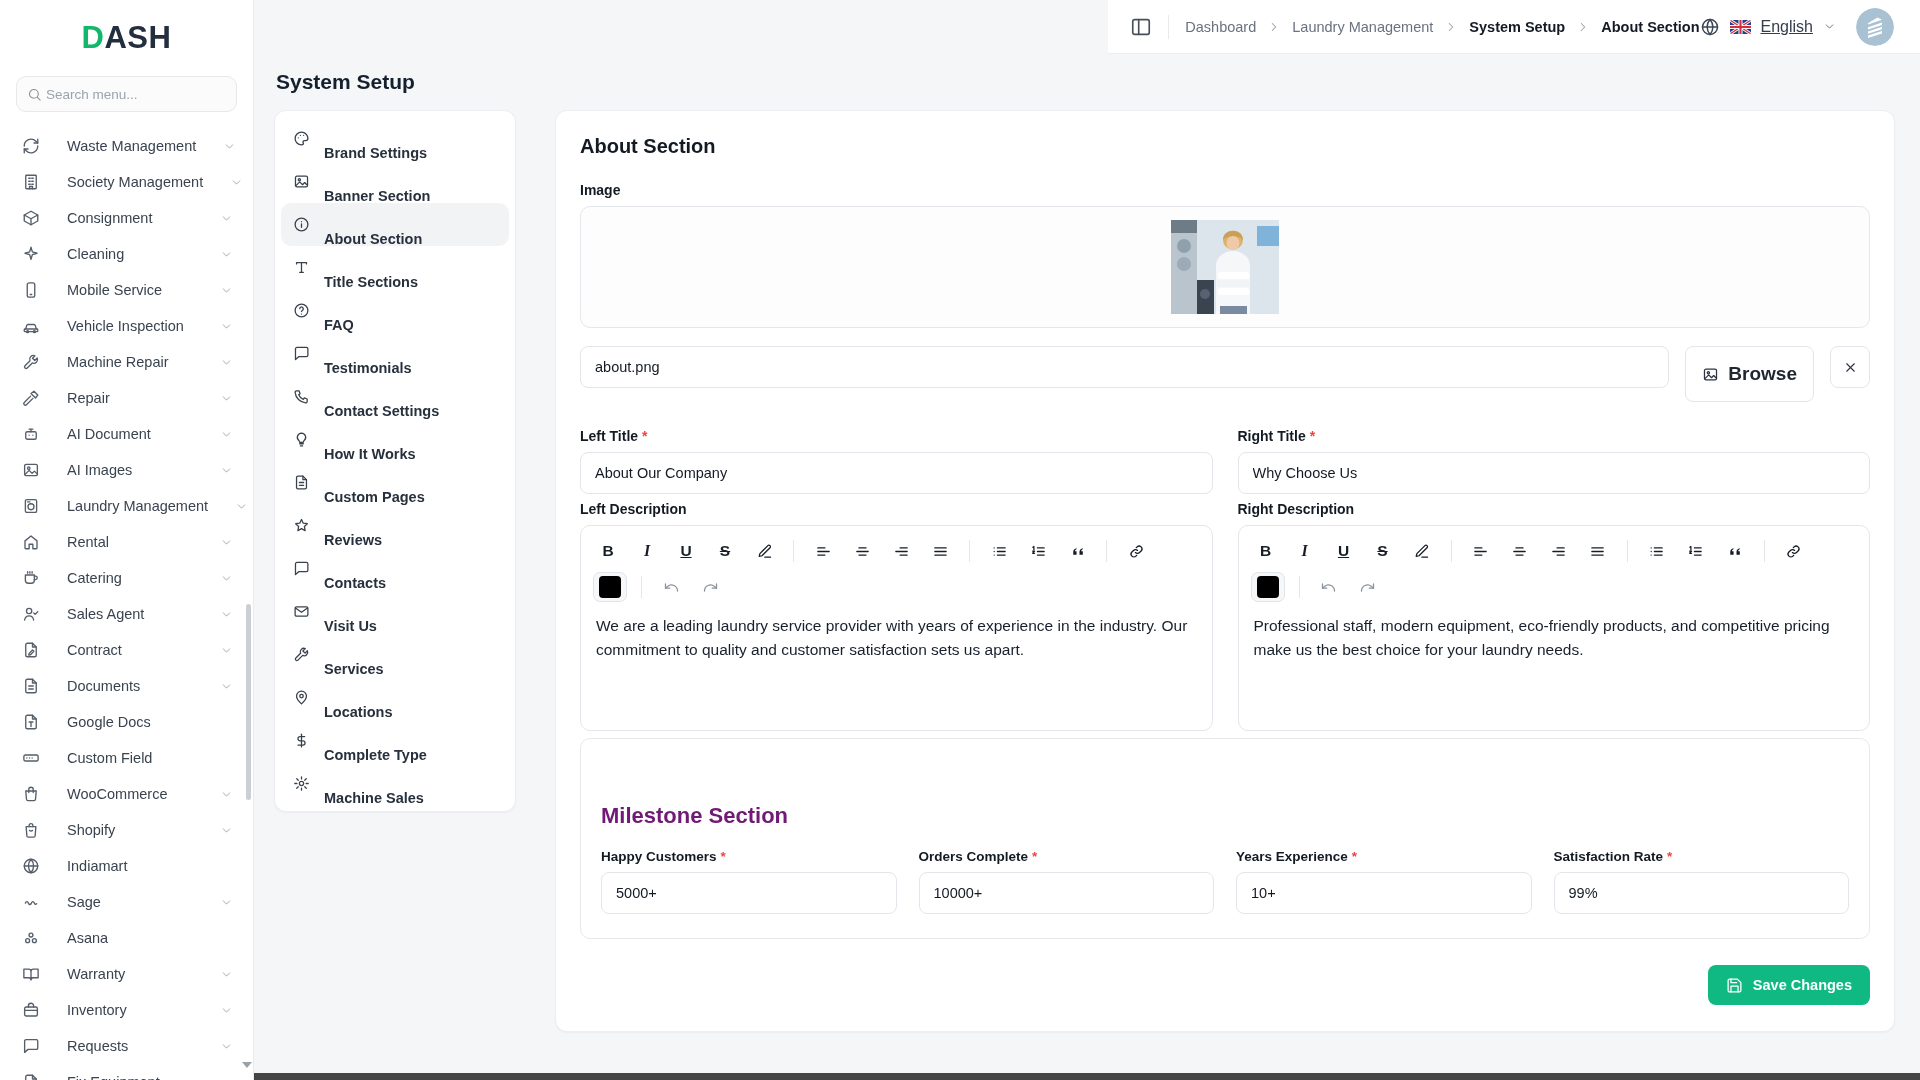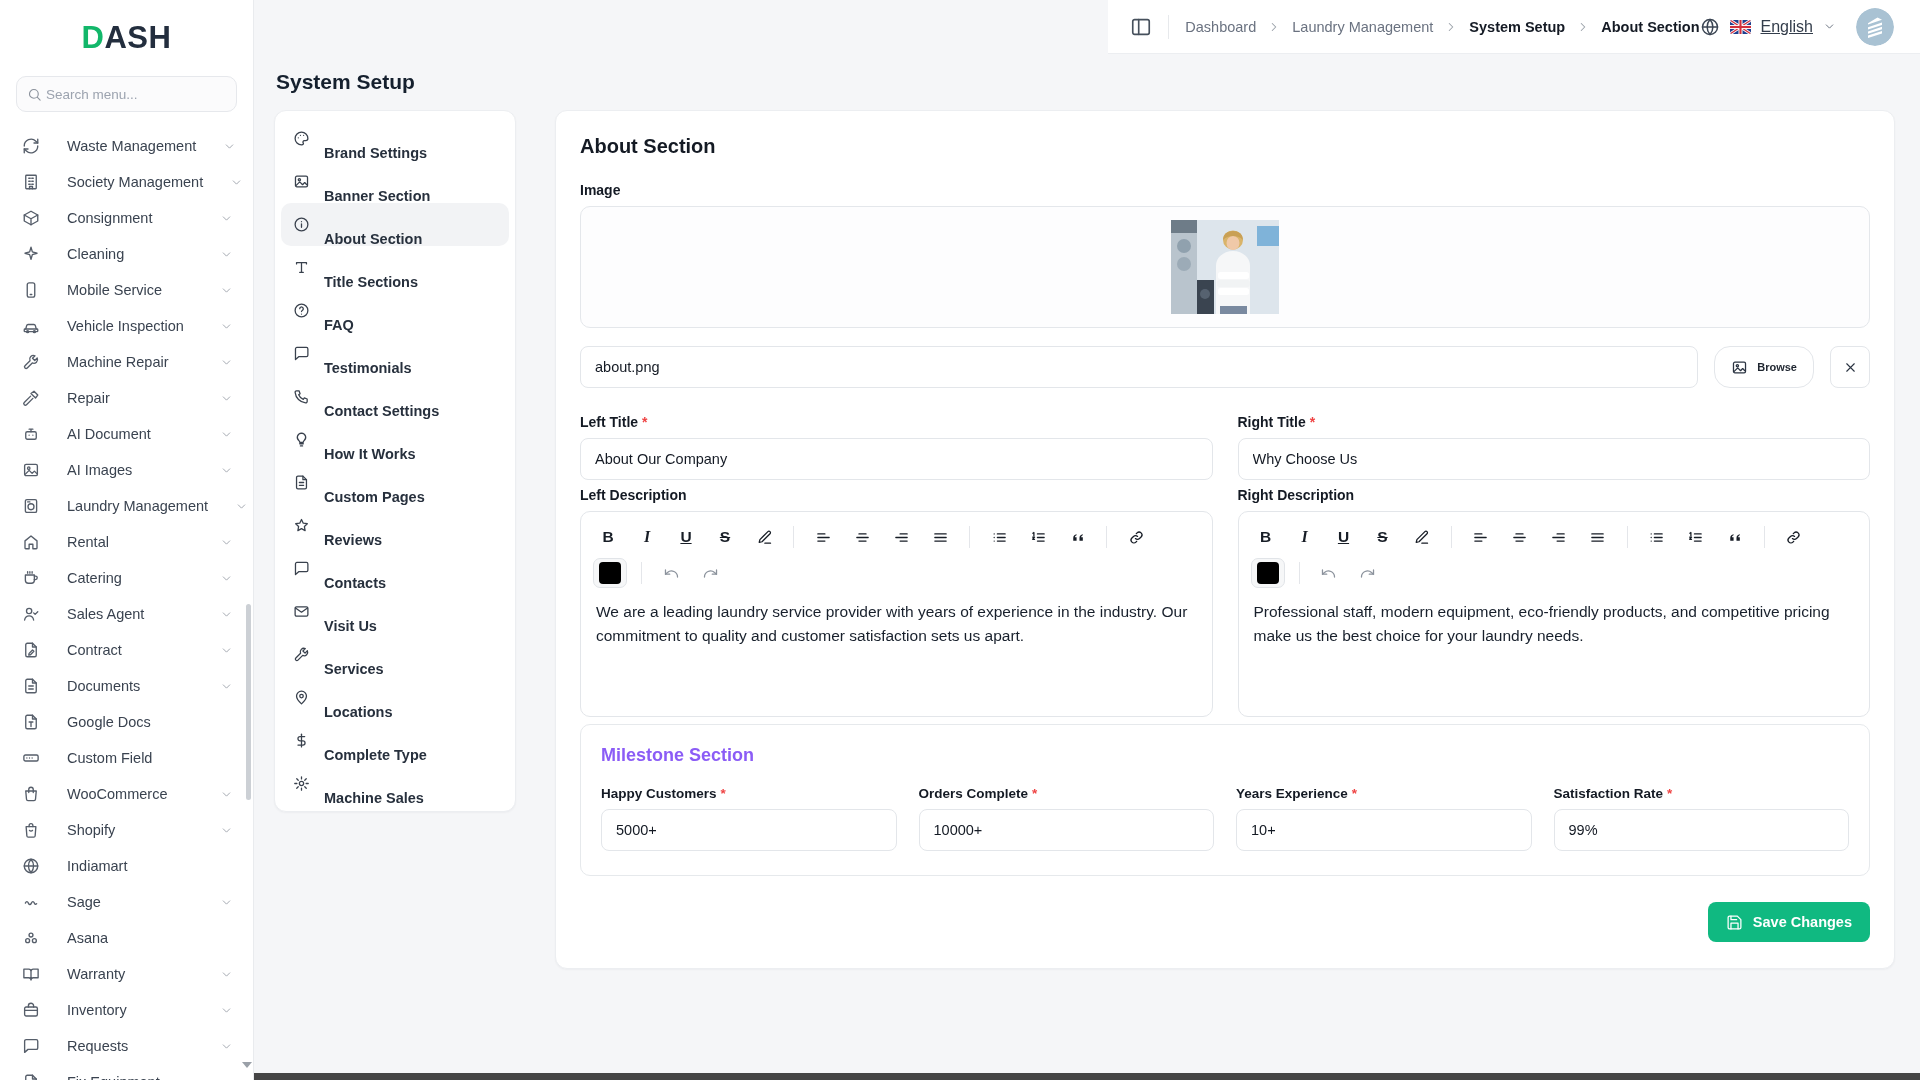--- a/index.html
+++ b/index.html
@@ -98,22 +98,22 @@
     display:flex; align-items:center; justify-content:center; margin-bottom:18px; cursor:pointer;
   }
   .image-thumb { width:108px; height:94px; }
 
   .file-row { display:flex; gap:16px; margin-bottom:26px; }
   .file-input {
     flex:1 1 auto; height:42px; border:1px solid #e3e6ea; border-radius:8px;
     font-size:14.5px; color:#141a24; padding:0 14px; font-family:inherit; background:#fff; outline:none;
   }
   .btn-browse {
-    height:42px; border:1px solid #e3e6ea; background:#fff; border-radius:16px;
-    display:flex; align-items:center; gap:9px; padding:0 16px; font-size:11px; font-weight:600;
+    height:56px; border:1px solid #e3e6ea; background:#fff; border-radius:8px;
+    display:flex; align-items:center; gap:9px; padding:0 16px; font-size:19px; font-weight:600;
     color:#1f2630; cursor:pointer; font-family:inherit; flex:0 0 auto;
   }
   .btn-browse svg { width:17px; height:17px; color:#2b3442; }
   .btn-clear {
     width:40px; height:42px; border:1px solid #e3e6ea; background:#fff; border-radius:8px;
     display:flex; align-items:center; justify-content:center; cursor:pointer; flex:0 0 auto; color:#2b3442;
   }
   .btn-clear svg { width:15px; height:15px; }
 
   .two-col { display:flex; gap:25px; margin-bottom:7px; }
@@ -140,21 +140,21 @@
   .tsep { width:1px; height:22px; background:#e4e6ea; margin:0 5px; }
   .swatch-box {
     width:34px; height:30px; border:1px solid #e1e4e8; background:#f6f7f8; border-radius:7px;
     display:flex; align-items:center; justify-content:center; cursor:pointer;
   }
   .swatch { width:22px; height:22px; border-radius:4px; }
   .tbtn.muted { color:#8b929c; }
   .editor-body { padding:12px 15px 18px; font-size:15.5px; line-height:1.55; color:#18202c; min-height:112px; }
 
   .milestone-box { border:1px solid #e6e9ec; border-radius:10px; padding:20px 20px 24px; margin-top:6px; }
-  .milestone-title { font-size:18px; font-weight:700; color:#8b5cf6; margin-bottom:20px; }
+  .milestone-title { font-size:22px; font-weight:700; color:#701a75; margin-bottom:20px;margin-top:44px; }
   .milestone-grid { display:grid; grid-template-columns:repeat(4,1fr); gap:22px; }
   .m-label { font-size:13.5px; font-weight:700; color:#141a24; margin-bottom:8px; display:flex; gap:4px; }
 
   .save-row { display:flex; justify-content:flex-end; margin-top:26px; }
   .btn-save {
     height:40px; background:#10b981; color:#fff; border:none; border-radius:8px;
     display:flex; align-items:center; gap:10px; padding:0 18px; font-size:14.5px; font-weight:700;
     cursor:pointer; font-family:inherit;
   }
   .btn-save svg { width:17px; height:17px; color:#fff; }

